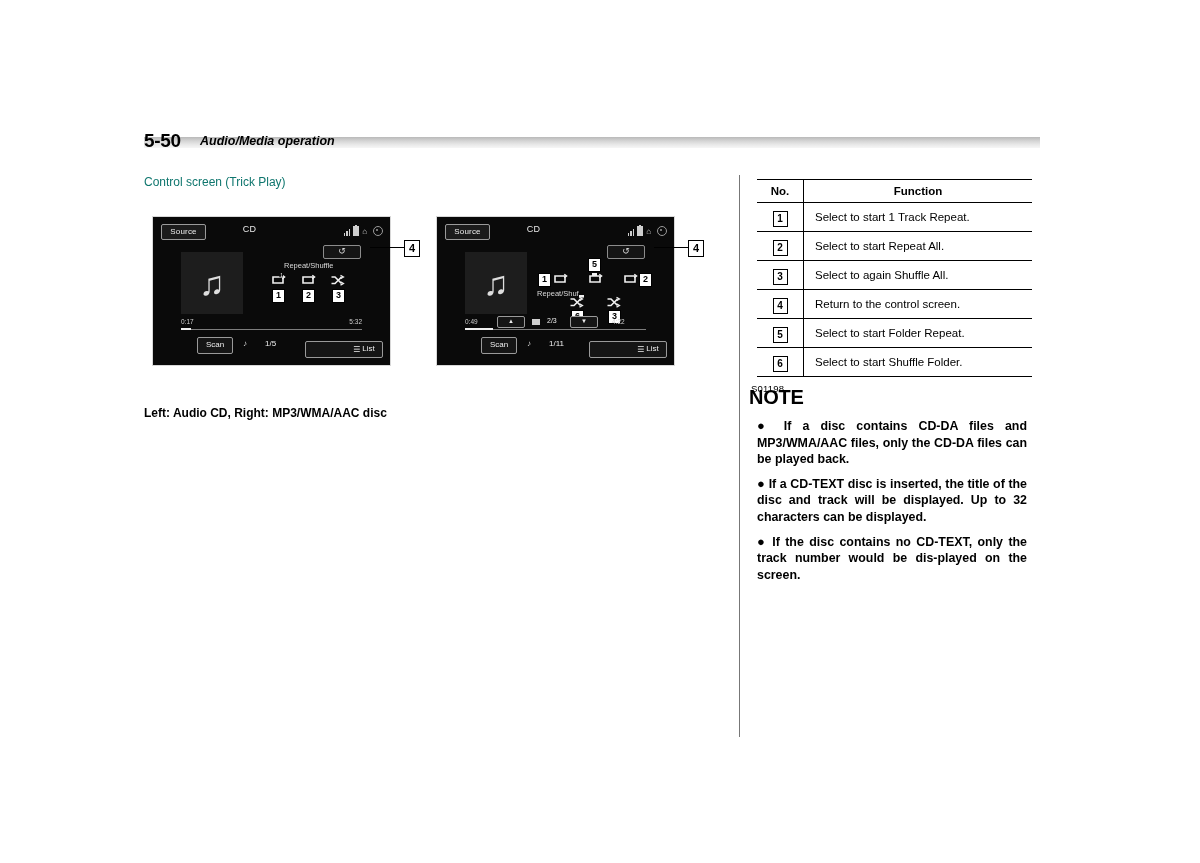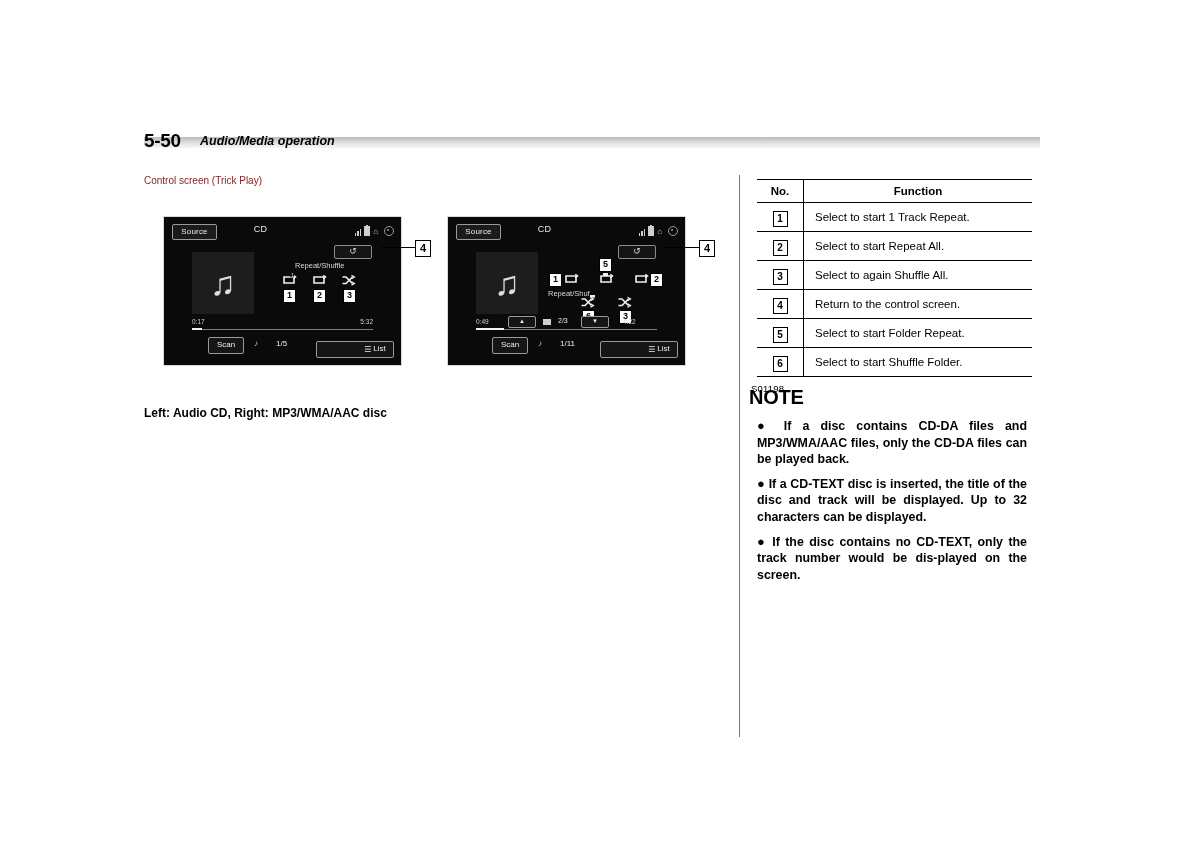--- a/index.html
+++ b/index.html
@@ -7,23 +7,23 @@
   .page{position:absolute;left:0;top:0;width:1200px;height:863px;overflow:hidden;}
 
   
   .hdr{position:absolute;left:144px;top:130px;width:756px;height:22px;}
   .hdr-bar{position:absolute;left:0;top:7px;width:896px;height:11px;
            background:linear-gradient(to bottom,#b9b9b9 0%,#d4d4d4 35%,#e9e9e9 70%,#f6f6f6 100%);}
   .hdr-pageno{position:absolute;left:0;top:0px;font-size:19px;font-weight:bold;color:#000;letter-spacing:-0.3px;font-family:"Liberation Sans",sans-serif;}
   .hdr-sect{position:absolute;left:56px;top:4px;font-size:12.5px;font-weight:bold;font-style:italic;color:#000;}
 
   
-  .subhead{position:absolute;left:144px;top:175px;font-size:10px;color:#7f1d1d;}
-
-  .figwrap{position:absolute;left:144px;top:212px;width:580px;height:160px;}
+  .subhead{position:absolute;left:144px;top:175px;font-size:12px;color:#0f766e;}
+
+  .figwrap{position:absolute;left:133px;top:212px;width:580px;height:160px;}
 
   
   .screen{position:absolute;background:#0a0a0a;border:1px solid #d8d8d8;overflow:hidden;}
   .scr-l{left:19px;top:4px;width:237px;height:148px;}
   .scr-r{left:303px;top:4px;width:237px;height:148px;}
 
   .src-btn{position:absolute;left:8px;top:7px;width:43px;height:14px;border:1px solid #9a9a9a;border-radius:2px;
            background:#1b1b1b;color:#eee;font-size:8px;line-height:14px;text-align:center;letter-spacing:.2px;}
   .scr-title{position:absolute;left:0;top:7px;width:193px;text-align:center;color:#e8e8e8;font-size:9px;letter-spacing:.3px;}
   .statusbar{position:absolute;right:7px;top:8px;height:11px;display:flex;align-items:flex-end;gap:3px;}

